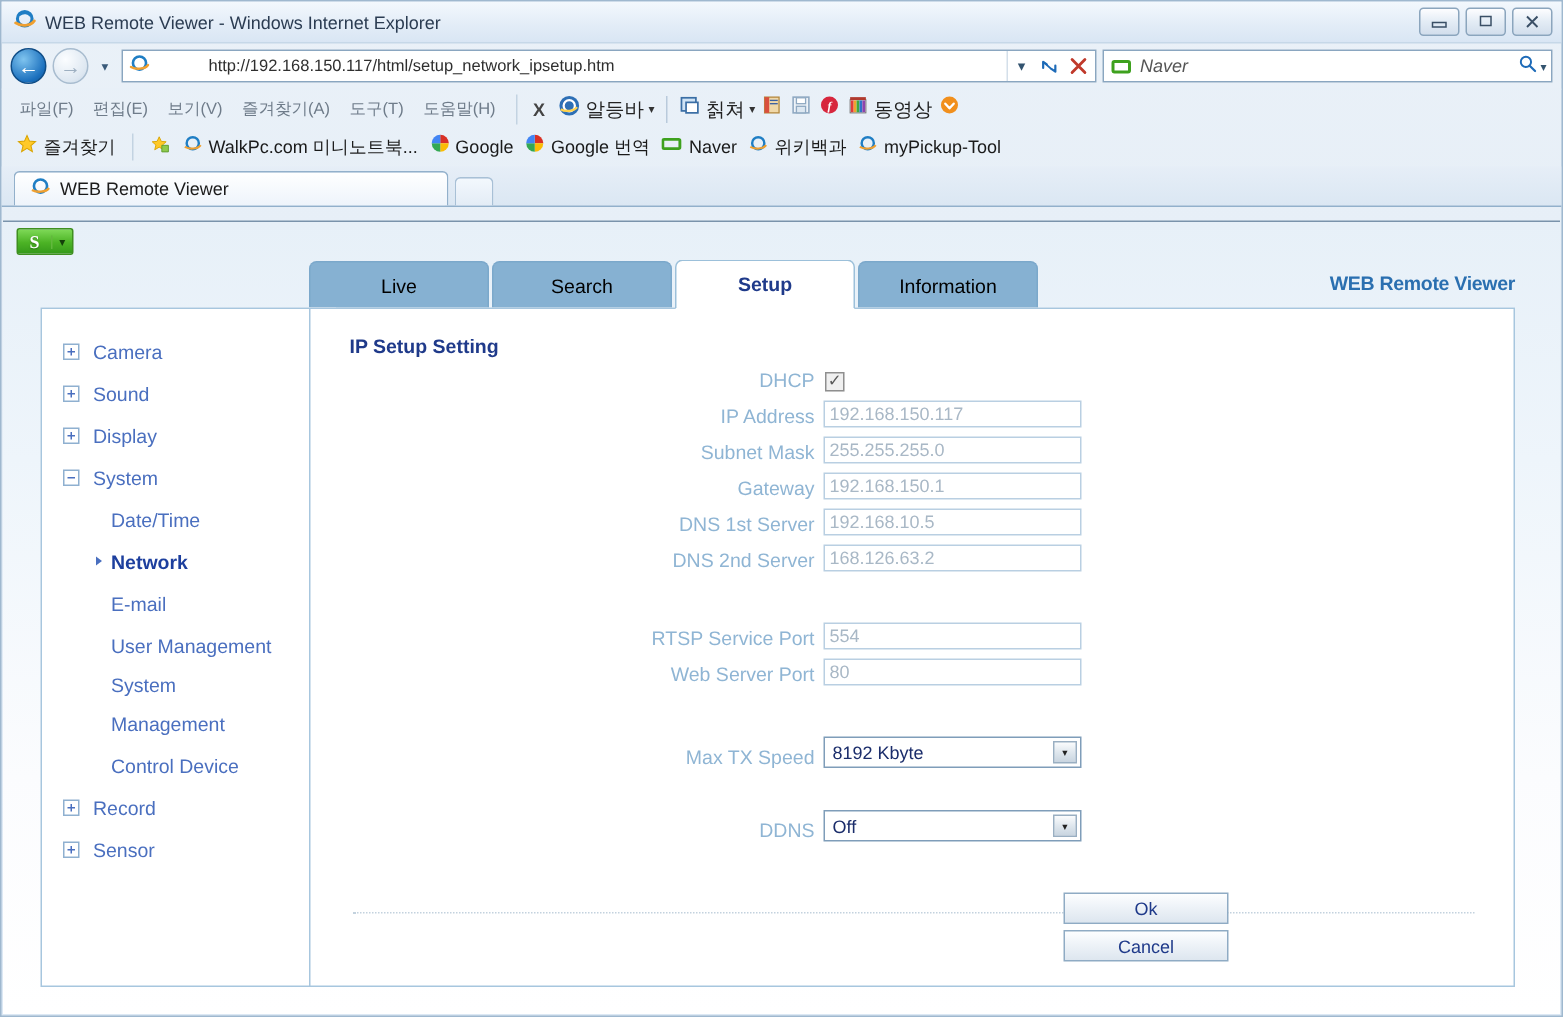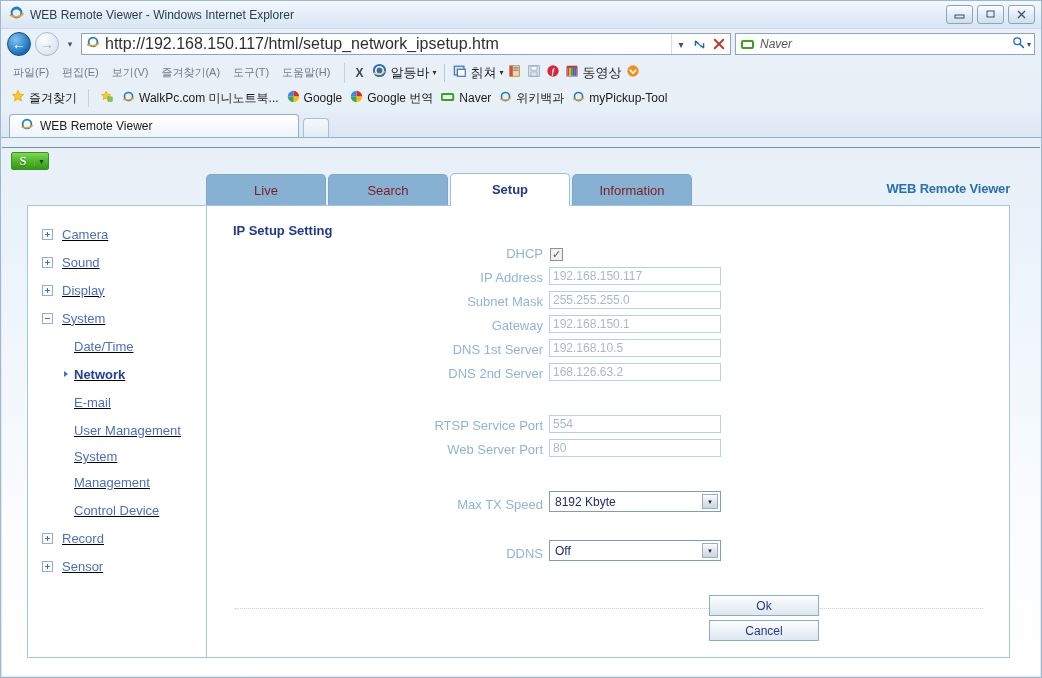--- a/index.html
+++ b/index.html
@@ -78,22 +78,22 @@
     height: 22px;
     background: #fff;
     border: 1px solid #8aa6c0;
     display: flex; align-items: center;
     padding: 0 2px 0 4px;
     min-width: 0;
   }
   #addr-favicon { margin-right: 5px; flex: none; }
   #addr-text {
     flex: 1 1 auto;
-    font-size: 16px; color: #2f2f2f;
-    white-space: nowrap; overflow: hidden;
+    font-size: 11px; color: #2f2f2f;
+    white-space: nowrap; overflow: hidden; margin-left: 34px;
   }
   .addr-btn {
     width: 19px; height: 20px;
     display: flex; align-items: center; justify-content: center;
     flex: none; font-size: 10px; color: #33536f;
   }
   #addr-dropdown { border-left: 1px solid #d4dfea; }
   #addr-refresh { color: #1e6bb8; font-size: 13px; }
   #addr-stop { color: #c0392b; font-size: 14px; font-weight: bold; }
   #searchbox {
@@ -209,21 +209,21 @@
   }
   .apptab {
     width: 120px; height: 32px;
     display: flex; align-items: center; justify-content: center;
     font-size: 13px;
     border-radius: 5px 5px 0 0;
     margin-right: 2px;
   }
   .apptab.inactive {
     background: #86b1d2;
-    color: #7f1d1d;
+    color: #000000;
     border: 1px solid #7ba8cb;
     border-bottom: none;
   }
   .apptab.active {
     background: #ffffff;
     color: #1f3a8a;
     font-weight: bold;
     border: 1px solid #9cc0da;
     border-bottom: 1px solid #fff;
     height: 33px;
@@ -322,21 +322,20 @@
     font-size: 12px; color: #1f3a8a;
   }
 
   
   #sidebar {
     position: absolute;
     left: 25px; top: 57px; width: 197px; bottom: 18px;
     background: #ffffff;
     border: 1px solid #a7c6de;
     padding-top: 14px;
-    text-decoration: underline;
   }
   .tree-node {
     display: flex; align-items: center;
     height: 28px;
     font-size: 13px;
     color: #4a6fbf;
     padding-left: 14px;
   }
   .exp {
     width: 11px; height: 11px;

